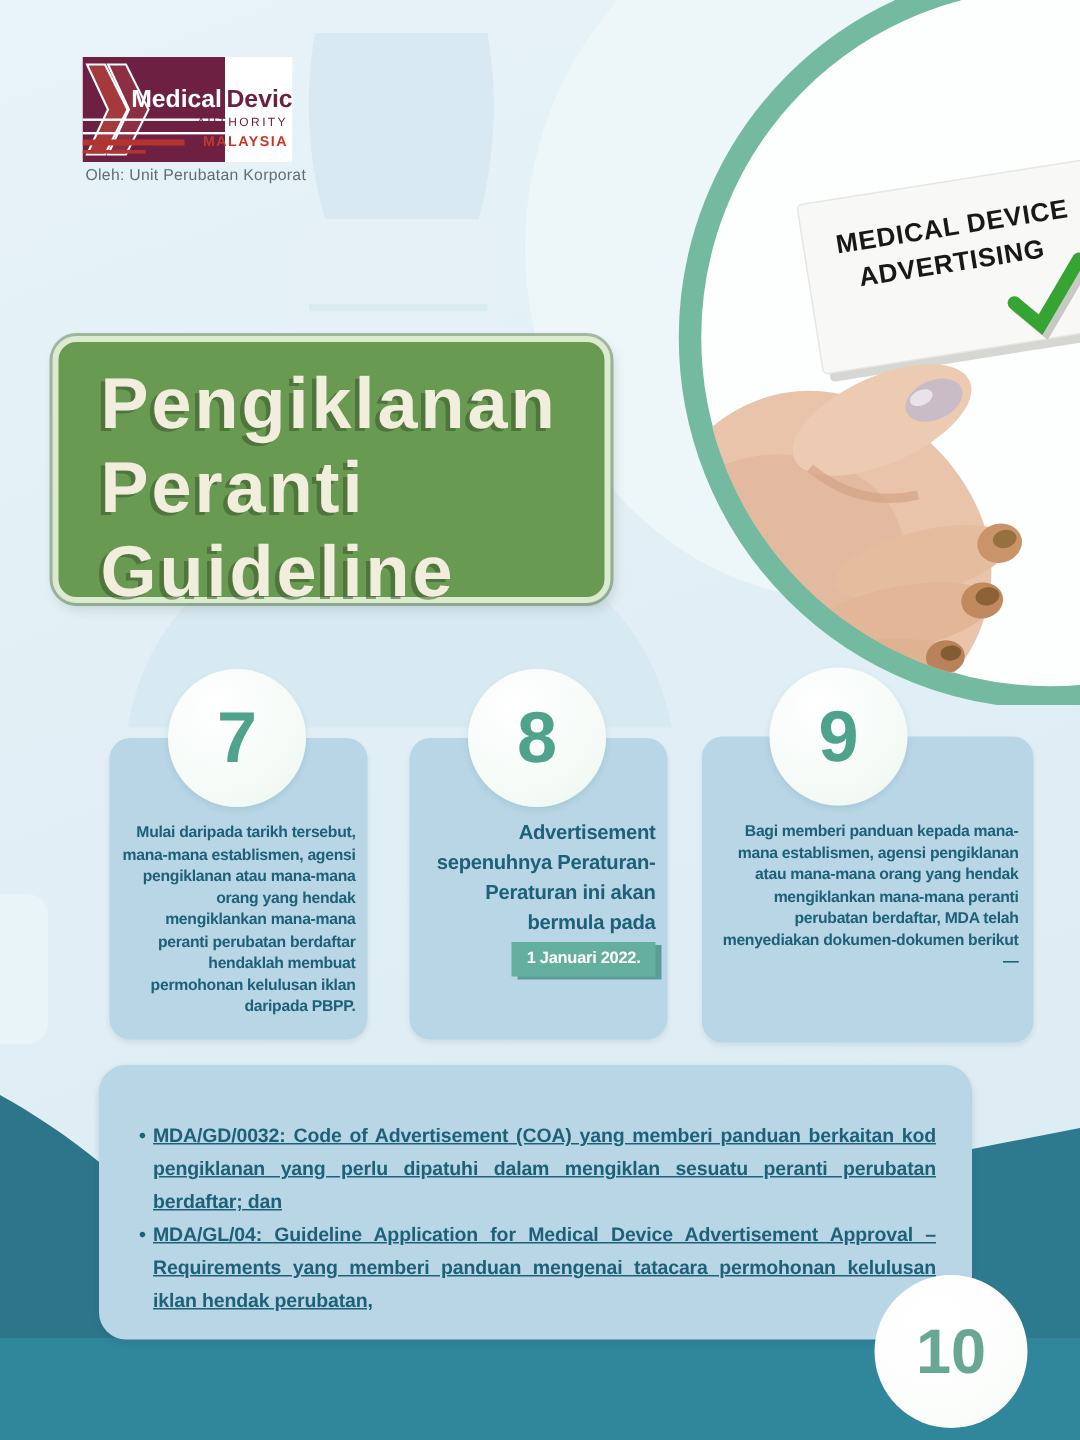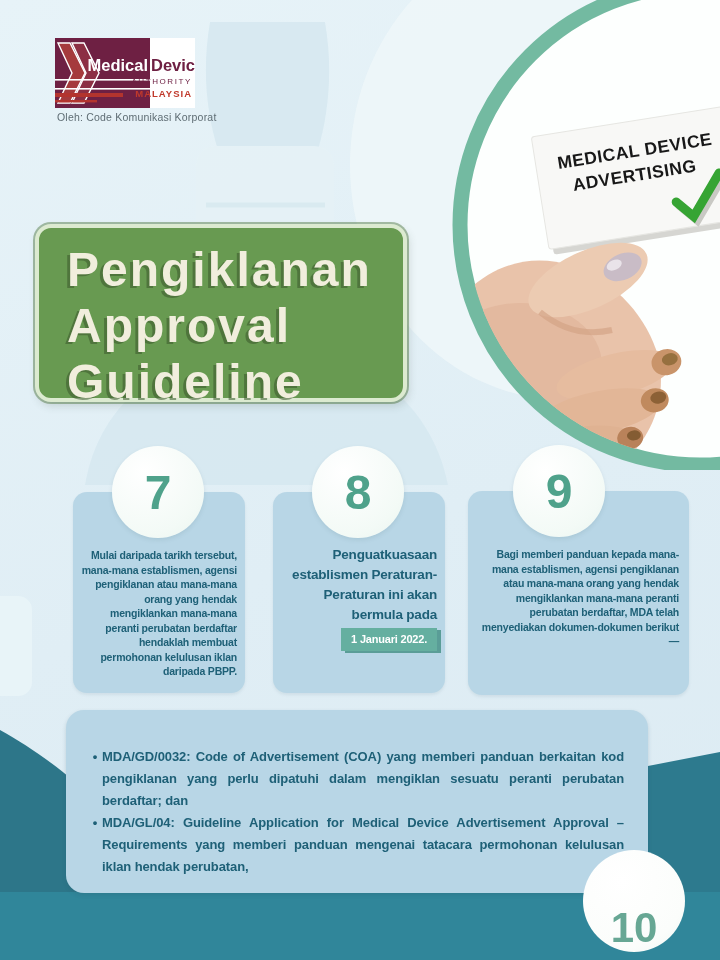--- a/index.html
+++ b/index.html
@@ -48,26 +48,26 @@
   
   #documents-panel{
     left:66px;top:710px;width:582px;height:183px;box-sizing:border-box;
     background:#b8d6e6;border-radius:18px;padding:36px 24px 0 22px;z-index:6;
     box-shadow:0 2px 4px rgba(40,80,95,.18);
   }
   .doc-item{
     display:flex;color:#1e6077;font-size:13px;font-weight:bold;line-height:22px;
   }
   .doc-bullet{flex:0 0 14px;text-align:center;}
-  .doc-text{flex:1;text-align:justify;letter-spacing:-.1px;}
+  .doc-text{flex:1;text-align:justify;letter-spacing:-.1px;text-decoration:underline;}
   
   #page-number-badge{
     left:583px;top:850px;width:102px;height:102px;border-radius:50%;
     background:radial-gradient(circle at 38% 30%,#ffffff 0%,#fbfdfb 70%,#eef6f2 100%);
-    display:flex;align-items:flex-end;justify-content:center;z-index:9;
+    display:flex;align-items:center;justify-content:center;z-index:9;
   }
   #page-number{font-size:42px;font-weight:bold;color:#67a794;}
   svg{display:block;}
 </style>
 </head>
 <body>
 
 <div id="poster">
 
   <svg class="abs" style="left:0;top:0;" width="720" height="960" viewBox="0 0 720 960">
@@ -145,38 +145,38 @@
       <rect x="0" y="41" width="95" height="1.6" fill="#ffffff"></rect>
       <rect x="0" y="50" width="95" height="1.6" fill="#ffffff"></rect>
       <rect x="0" y="55" width="68" height="4" fill="#b3342e"></rect>
       <rect x="0" y="62" width="42" height="2.4" fill="#b3342e"></rect>
     </g>
     <text x="93" y="33" text-anchor="end" font-family="Liberation Sans, sans-serif" font-size="16.5" font-weight="bold" fill="#ffffff">Medical</text>
     <text x="96" y="33" text-anchor="start" font-family="Liberation Sans, sans-serif" font-size="16.5" font-weight="bold" fill="#6e2043">Device</text>
     <text x="137" y="46" text-anchor="end" font-family="Liberation Sans, sans-serif" font-size="8" letter-spacing="1.6" fill="#6e2043">AUTHORITY</text>
     <text x="137" y="59" text-anchor="end" font-family="Liberation Sans, sans-serif" font-size="9.5" font-weight="bold" letter-spacing="1" fill="#c0392b">MALAYSIA</text>
   </svg>
-  <div id="logo-caption" class="abs">Oleh: Code Komunikasi Korporat</div>
+  <div id="logo-caption" class="abs">Oleh: Unit Perubatan Korporat</div>
 
   <div id="title-box" class="abs">
     <div class="title-line">Pengiklanan</div>
-    <div class="title-line">Approval</div>
+    <div class="title-line">Peranti</div>
     <div class="title-line">Guideline</div>
   </div>
 
   <div class="abs step-card" style="left:73px;top:492px;width:172px;height:201px;padding:56px 8px 0;">
     <div class="step-text">Mulai daripada tarikh tersebut, mana-mana establismen, agensi pengiklanan atau mana-mana orang yang hendak mengiklankan mana-mana peranti perubatan berdaftar hendaklah membuat permohonan kelulusan iklan daripada PBPP.</div>
   </div>
   <div class="abs step-circle" style="left:112px;top:446px;">
     <span class="step-number">7</span>
   </div>
 
   <div class="abs step-card" style="left:273px;top:492px;width:172px;height:201px;padding:53px 8px 0;">
     <div class="step-text" id="step8-text">
-      <span>Penguatkuasaan establismen Peraturan-Peraturan ini akan bermula pada</span><br>
+      <span>Advertisement sepenuhnya Peraturan-Peraturan ini akan bermula pada</span><br>
       <span id="highlight-date">1 Januari 2022.</span>
     </div>
   </div>
   <div class="abs step-circle" style="left:312px;top:446px;">
     <span class="step-number">8</span>
   </div>
 
   <div class="abs step-card" style="left:468px;top:491px;width:221px;height:204px;padding:56px 10px 0;">
     <div class="step-text">Bagi memberi panduan kepada mana-mana establismen, agensi pengiklanan atau mana-mana orang yang hendak mengiklankan mana-mana peranti perubatan berdaftar, MDA telah menyediakan dokumen-dokumen berikut—</div>
   </div>

